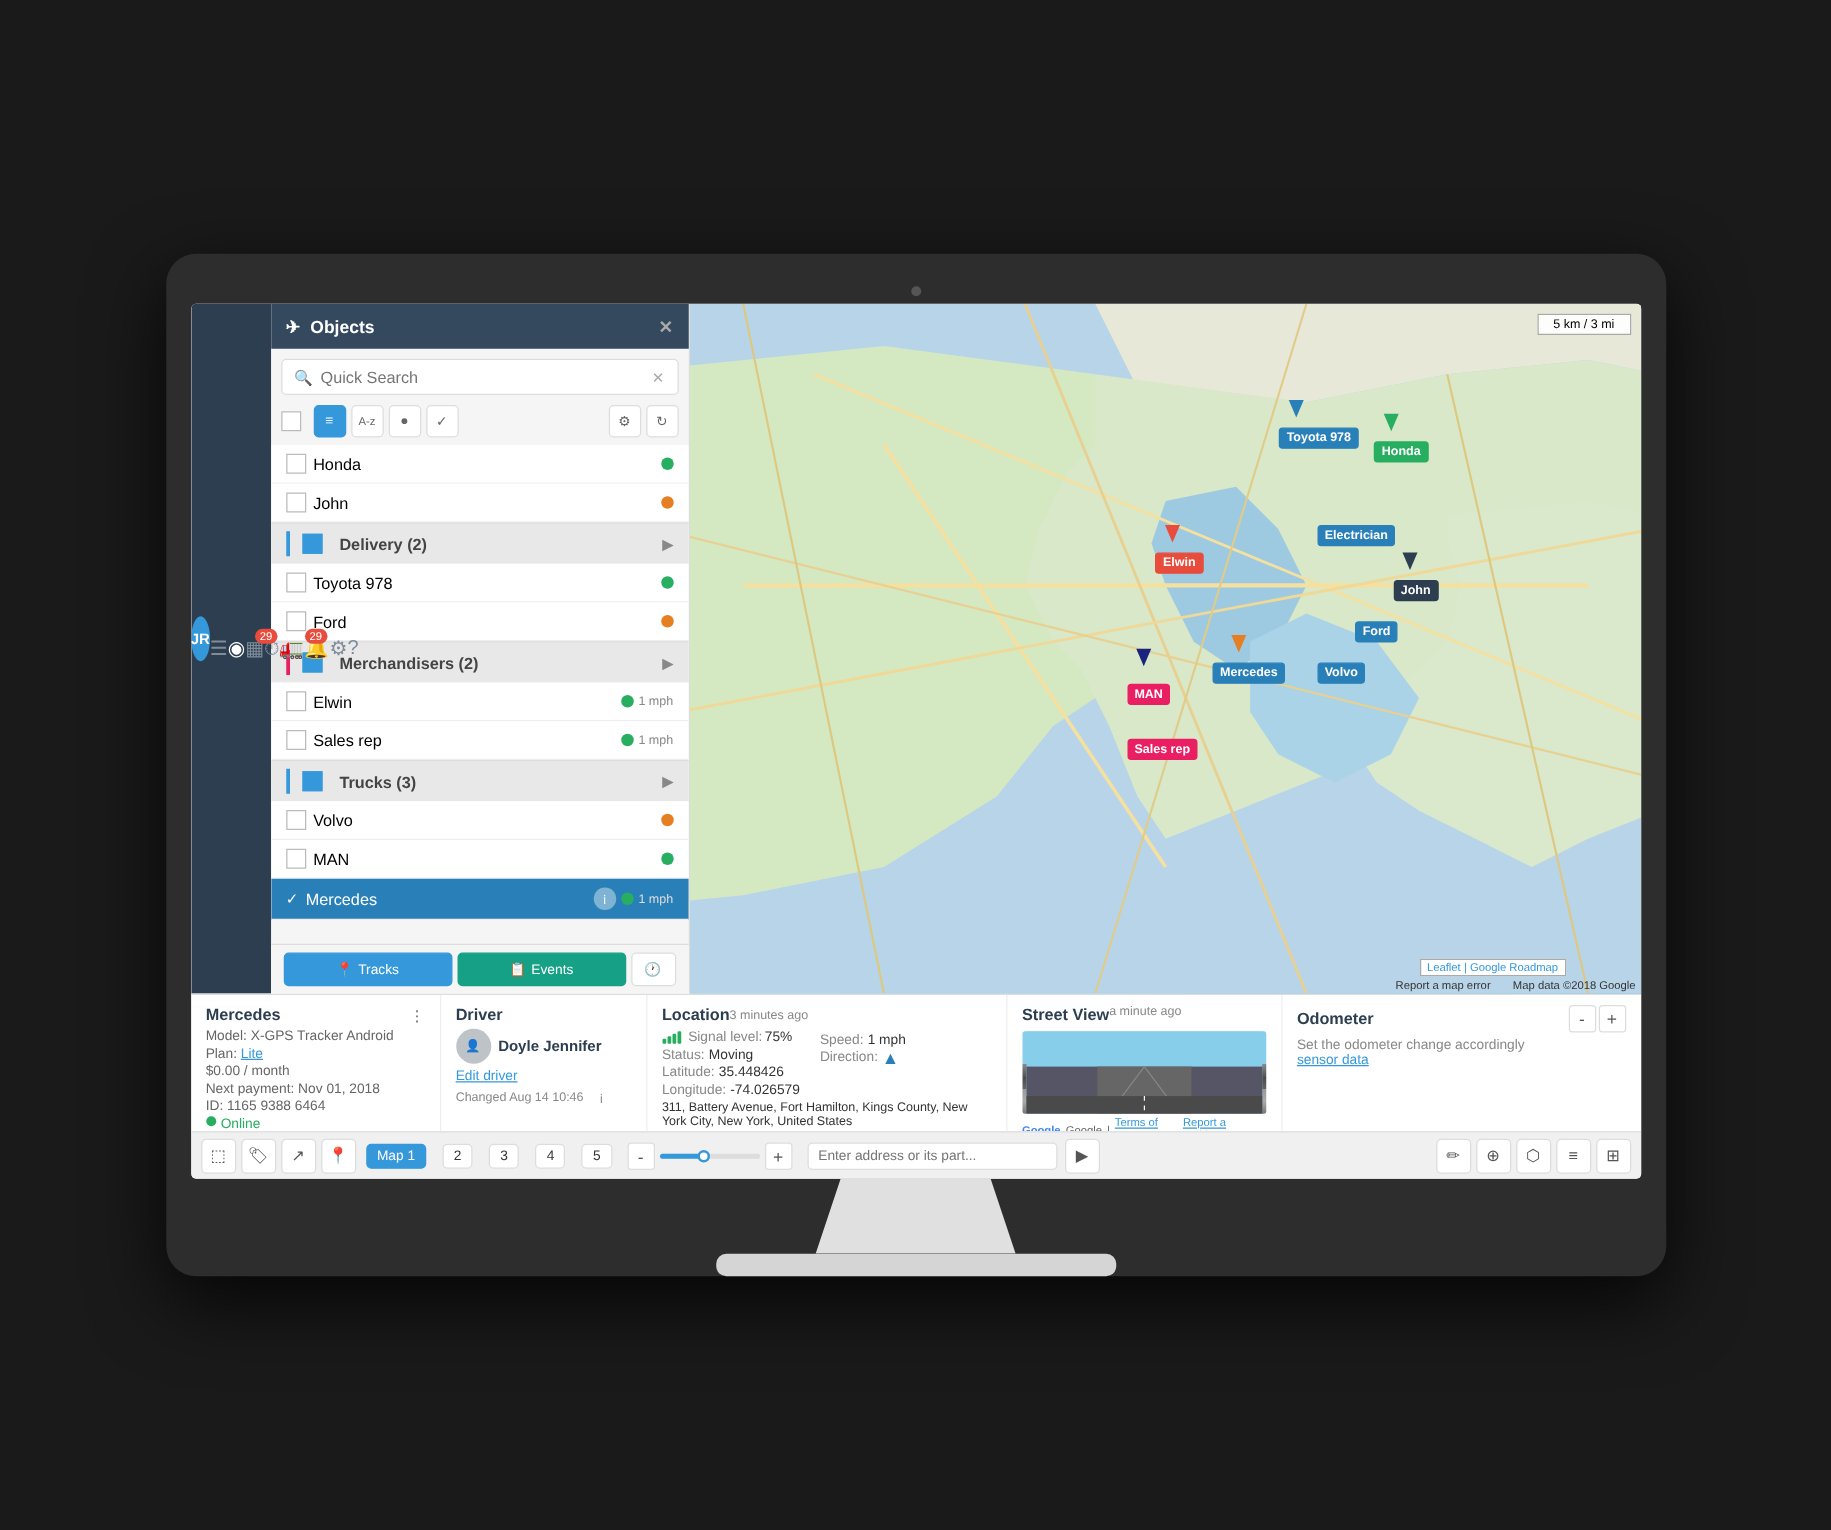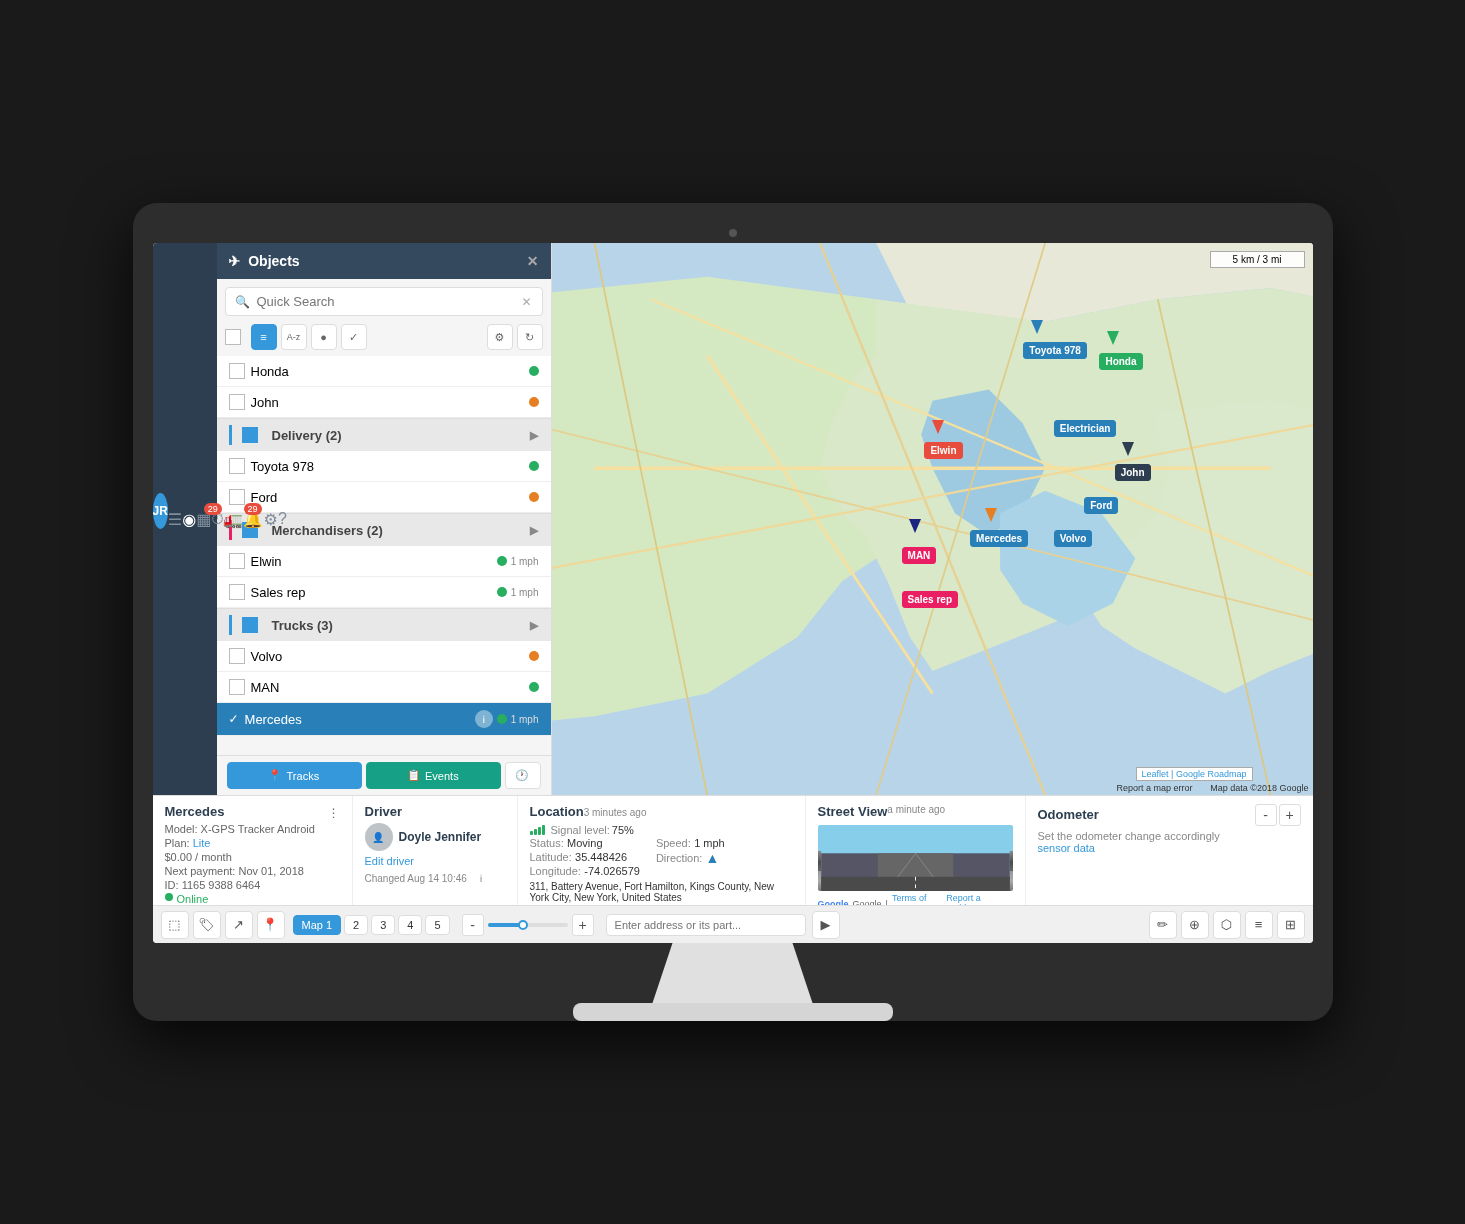--- a/index.html
+++ b/index.html
@@ -295,21 +295,21 @@
     }
     .map-pin.blue { border-top-color: #2980b9; }
     .map-pin.green { border-top-color: #27ae60; }
     .map-pin.navy { border-top-color: #2c3e50; }
     .map-pin.orange { border-top-color: #e67e22; }
     .map-scale {
       position: absolute;
       top: 8px; right: 8px;
       background: rgba(255,255,255,0.9);
       border: 1px solid #aaa;
-      padding: 2px 22px;
+      padding: 2px 12px;
       font-size: 10px;
     }
     .map-attribution {
       position: absolute;
       bottom: 2px; right: 4px;
       font-size: 9px;
       color: #333;
     }
     .map-error {
       position: absolute;
@@ -349,21 +349,21 @@
       color: #2c3e50;
       margin-bottom: 2px;
     }
     .info-sub {
       color: #666;
       font-size: 11px;
       margin-bottom: 2px;
     }
     .info-label { color: #888; font-size: 11px; }
     .info-value { color: #333; font-size: 11px; }
-    .info-link { color: #3498db; cursor: pointer; font-size: 11px; }
+    .info-link { color: #3498db; cursor: pointer; font-size: 11px; text-decoration: underline; }
     .info-time { color: #888; font-size: 10px; float: right; }
     .driver-avatar {
       width: 28px; height: 28px;
       border-radius: 50%;
       background: #bdc3c7;
       display: inline-flex; align-items: center; justify-content: center;
       font-size: 10px;
       color: #666;
       margin-right: 6px;
       vertical-align: middle;
@@ -422,21 +422,21 @@
       border-radius: 4px;
       background: #fff;
       display: flex; align-items: center; justify-content: center;
       cursor: pointer;
       font-size: 13px;
       color: #555;
     }
     .map-tabs {
       display: flex;
       align-items: flex-end;
-      gap: 3px;
+      gap: 13px;
       margin-left: 4px;
     }
     .map-tab {
       padding: 3px 8px;
       border: 1px solid #ddd;
       border-radius: 4px;
       background: #fff;
       font-size: 11px;
       cursor: pointer;
       color: #333;
@@ -747,21 +747,21 @@
             <span>Changed Aug 14 10:46</span>
             <span style="cursor:pointer;">ℹ</span>
           </div>
         </div>
 
         <div class="info-section">
           <div style="display:flex;align-items:center;margin-bottom:3px;">
             <span class="info-title">Location</span>
             <span class="info-time">3 minutes ago</span>
           </div>
-          <div style="display:flex;gap:16px;margin-bottom:3px;align-items:center;">
+          <div style="display:flex;gap:16px;margin-bottom:3px;">
             <div>
               <div style="display:flex;align-items:center;gap:2px;">
                 <div class="signal-bars">
                   <div class="signal-bar" style="height:4px;"></div>
                   <div class="signal-bar" style="height:6px;"></div>
                   <div class="signal-bar" style="height:8px;"></div>
                   <div class="signal-bar" style="height:10px;"></div>
                 </div>
                 <span class="info-label">Signal level:</span>
                 <span class="info-value">75%</span>

